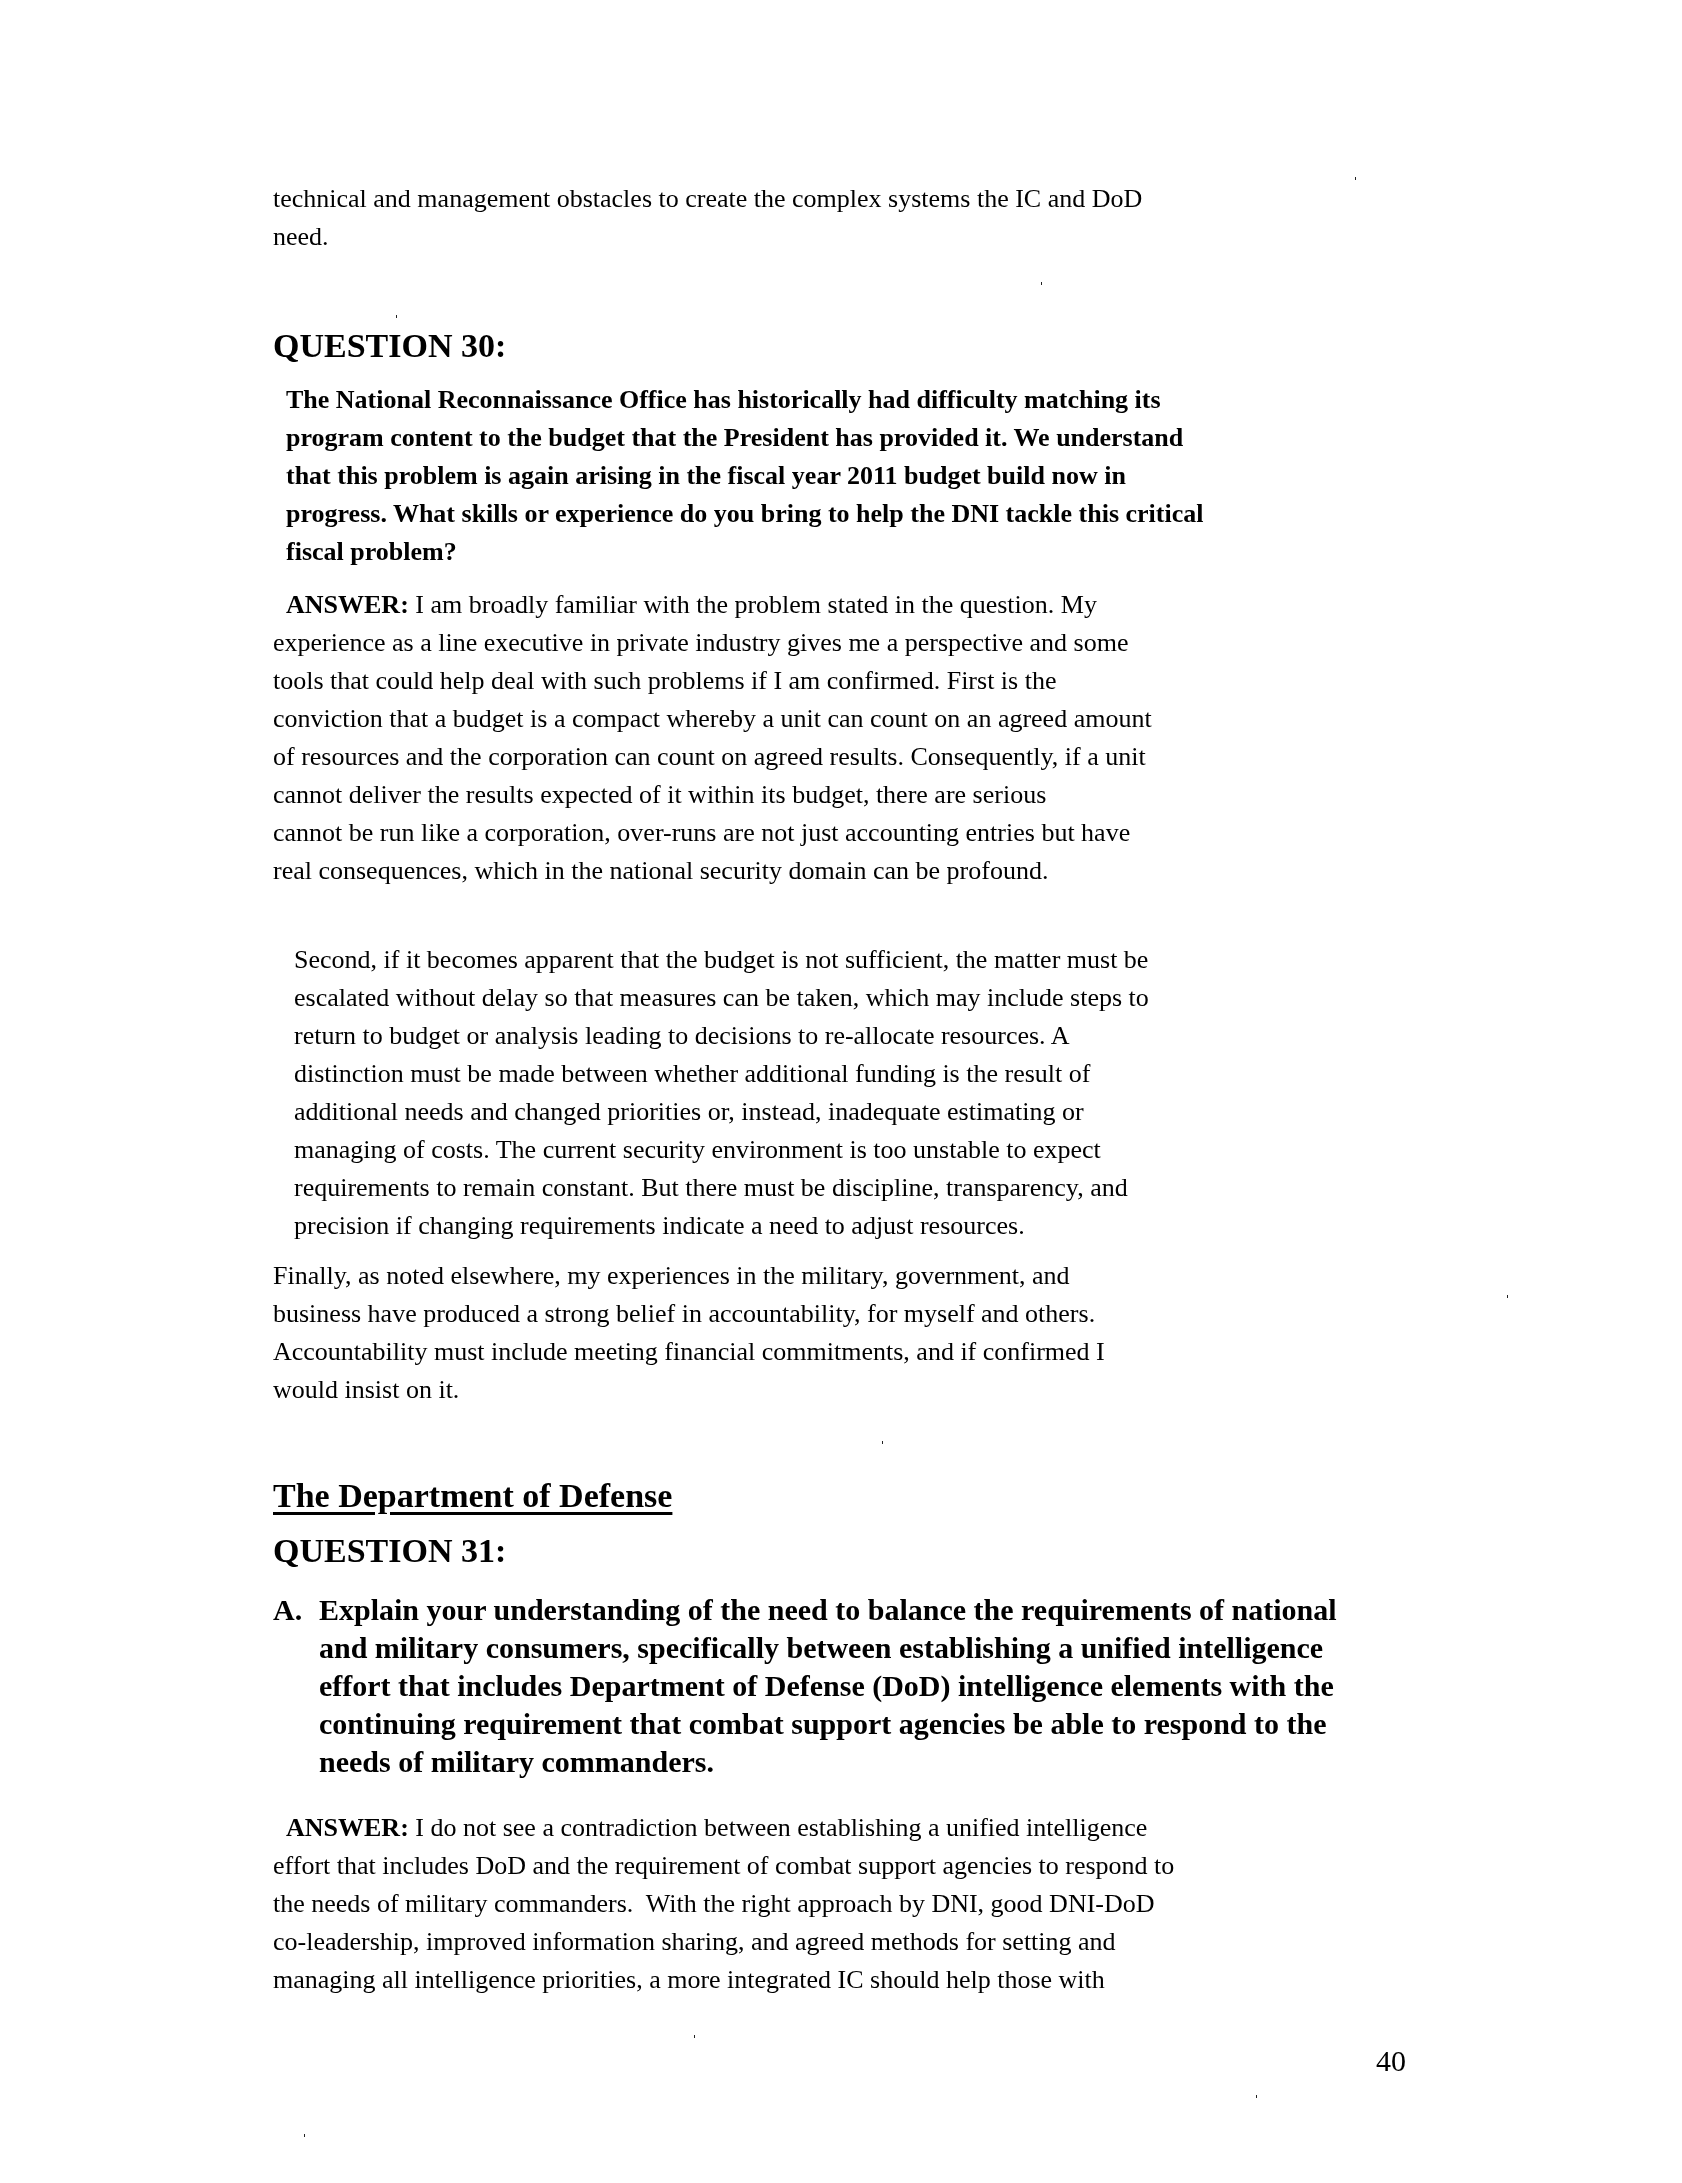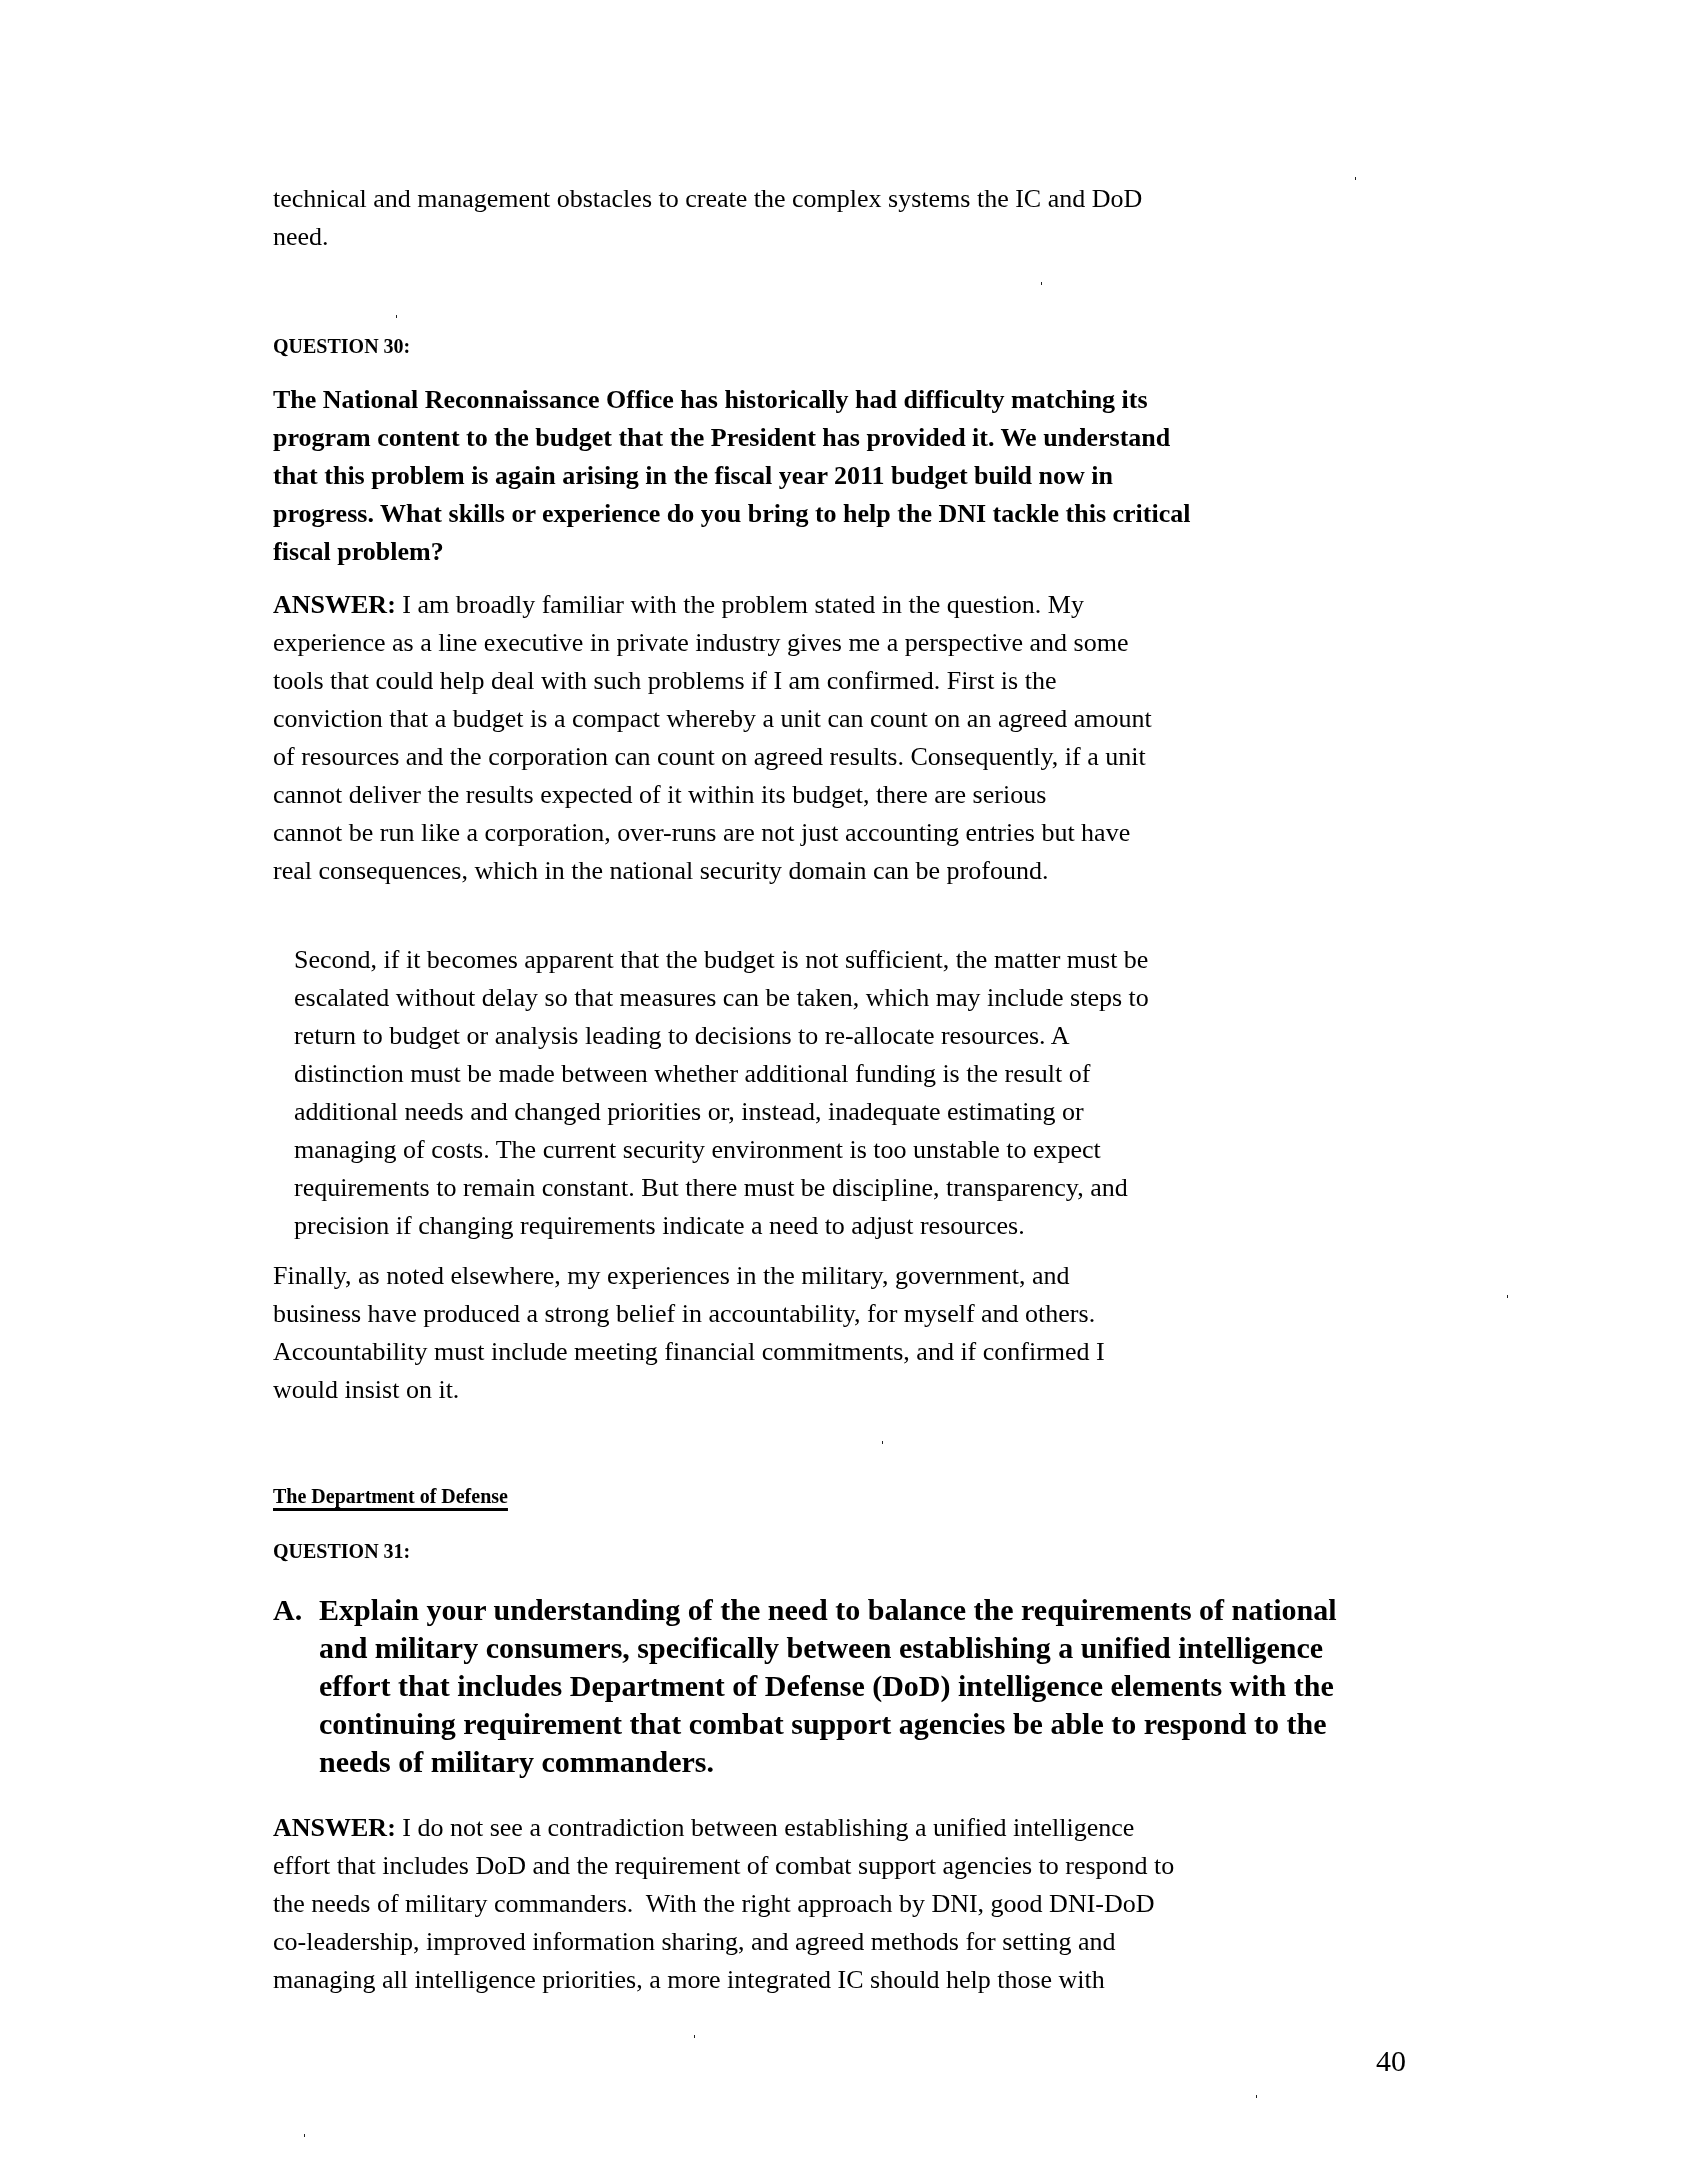--- a/index.html
+++ b/index.html
@@ -22,24 +22,24 @@
       width: 1163px;
     }
     .line-block {
       position: absolute;
       left: 0;
       width: 1163px;
       font-size: 26px;
       line-height: 38px;
       margin: 0;
     }
-    .bold { font-weight: bold; }
+    .bold { font-weight: bold; margin-left: 13px; }
     .heading {
       font-weight: bold;
-      font-size: 20px;
+      font-size: 34px;
       line-height: 38px;
     }
     .underline {
       text-decoration: underline;
       text-decoration-thickness: 2.6px;
       text-underline-offset: 5.3px;
     }
     .list-a {
       position: absolute;
       left: 0;

